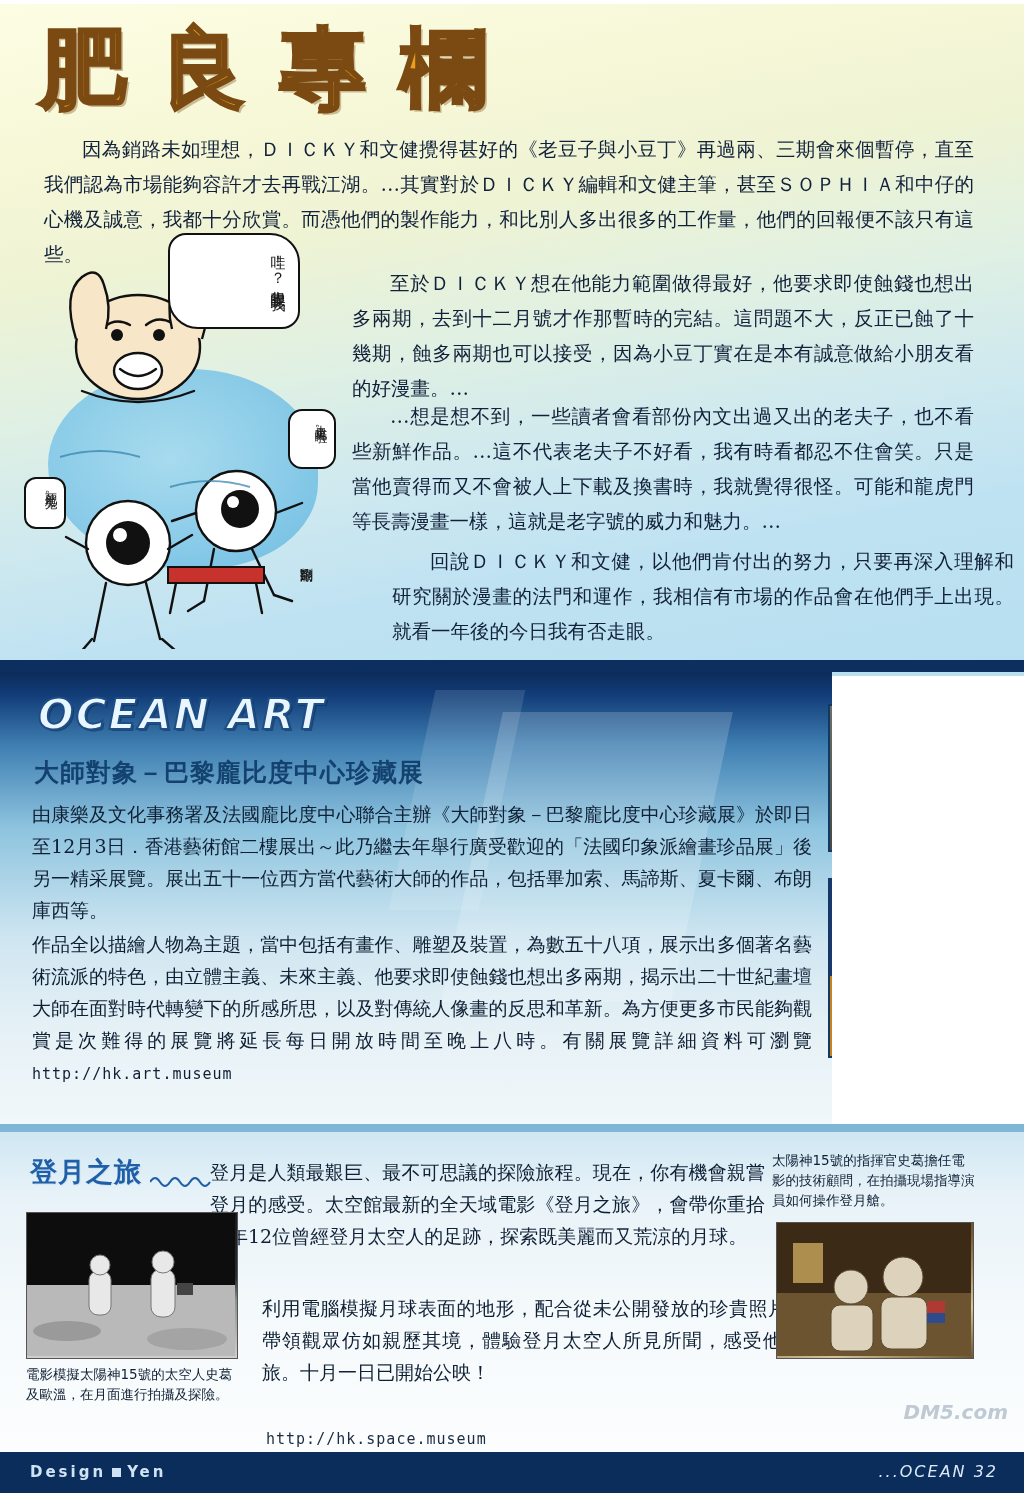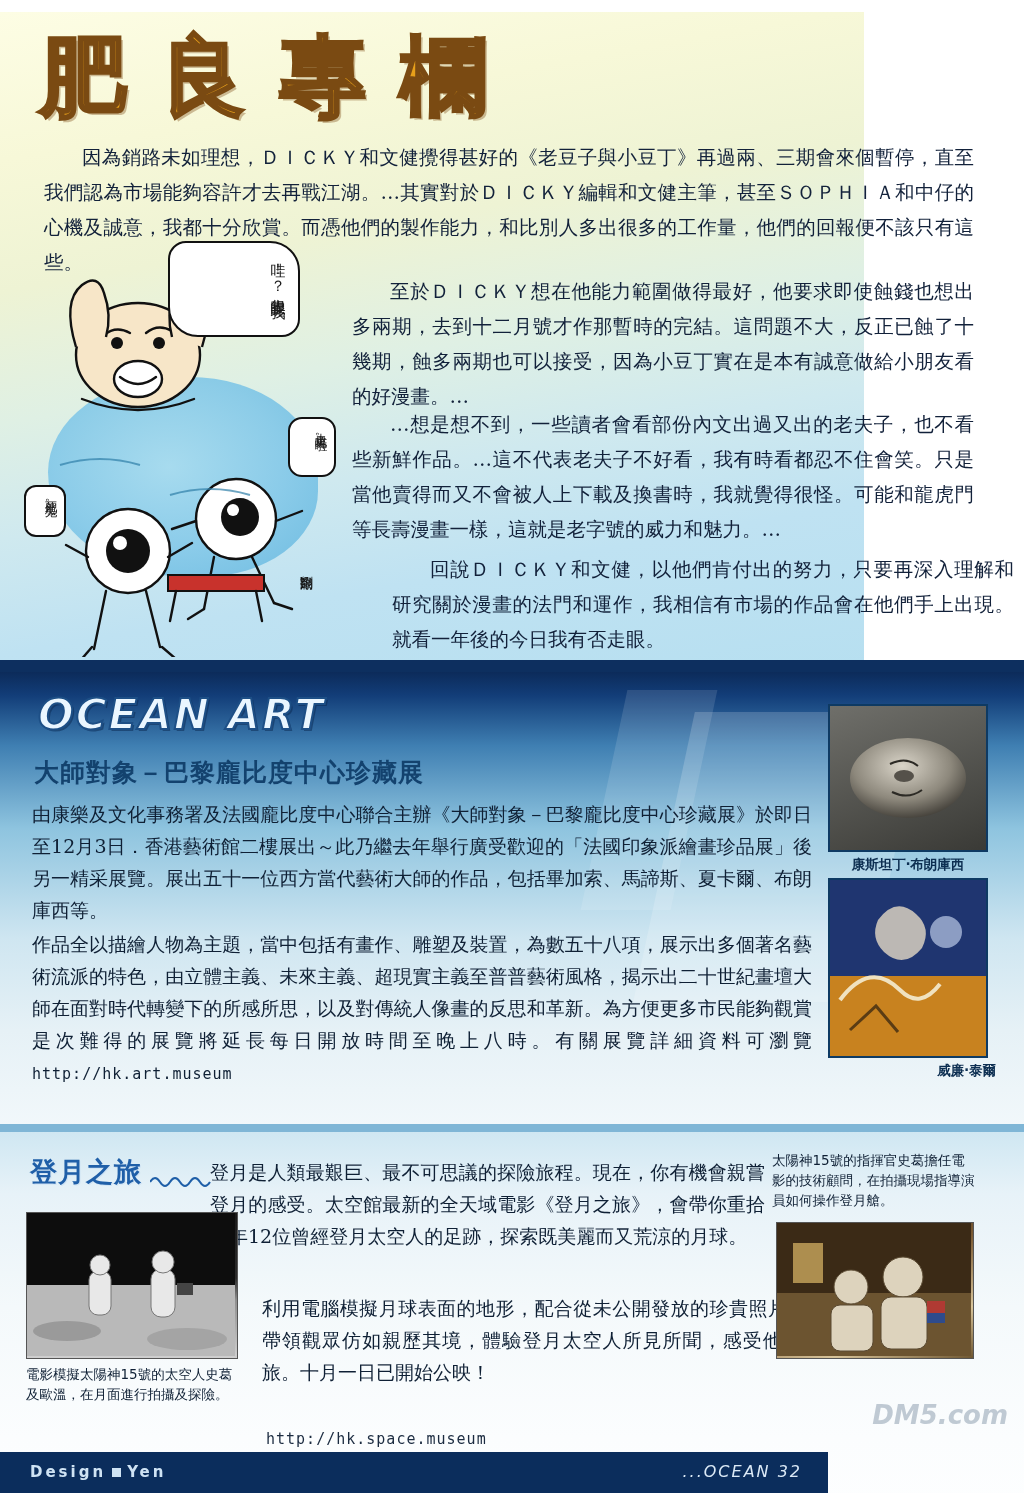--- a/index.html
+++ b/index.html
@@ -3,21 +3,21 @@
 <meta charset="utf-8">
 <style>
   html,body{margin:0;padding:0;}
   body{
     width:1024px;height:1493px;position:relative;overflow:hidden;
     font-family:"DejaVu Sans","Liberation Sans",sans-serif;
     background:#ffffff;
   }
   
   #top-section{
-    position:absolute;left:0;top:12px;width:864px;height:672px;
+    position:absolute;left:0;top:4px;width:1024px;height:672px;
     background:linear-gradient(170deg,#fdfde4 0%,#f7f8d8 18%,#eef3d4 34%,#dff0e4 50%,#cfe9ef 64%,#bfe2f2 78%,#b6dff0 100%);
   }
   #masthead{
     position:absolute;left:40px;top:14px;width:950px;height:100px;
   }
   #masthead .title{
     font-family:"DejaVu Sans","Liberation Sans",sans-serif;
     font-size:86px;font-weight:bold;letter-spacing:34px;
     color:#e8a01a;
     -webkit-text-stroke:3px #7a4a12;
@@ -65,21 +65,21 @@
     position:absolute;left:28px;top:150px;width:270px;height:200px;
     background:radial-gradient(ellipse at 45% 45%,#9fd8ef 0%,#7ec6e8 55%,#5fb4dd 100%);
     border-radius:50% 50% 45% 55%;opacity:.85;
   }
   .ink{stroke:#111;fill:none;stroke-width:2.4;stroke-linecap:round;}
   .skin{fill:#f7e6c8;stroke:#111;stroke-width:2.4;}
   .white{fill:#fff;stroke:#111;stroke-width:2.4;}
 
   
   #ocean-section{
-    position:absolute;left:0;top:672px;width:1024px;height:460px;
+    position:absolute;left:0;top:672px;width:832px;height:460px;
     background:linear-gradient(180deg,#0c2b5a 0%,#123d78 5%,#3f7fb2 16%,#8ec4df 34%,#cfe6f1 58%,#e6f1f6 78%,#f2f8fb 100%);
     overflow:hidden;
   }
   #ocean-section .deco{
     position:absolute;right:130px;top:40px;width:230px;height:290px;
     background:rgba(255,255,255,.18);
     transform:skewX(-12deg);
   }
   #ocean-section .deco2{
     position:absolute;right:330px;top:18px;width:90px;height:220px;
@@ -138,38 +138,38 @@
     background:linear-gradient(180deg,#1a1a1a 0%,#2b2b2b 45%,#8e8e8e 60%,#cfcfcf 100%);border:1px solid #555;}
   #moonimg1cap{position:absolute;left:26px;top:232px;width:216px;
     font-family:"DejaVu Sans","Liberation Sans",sans-serif;font-size:13.5px;line-height:20px;color:#0f2035;}
   #moonimg2{position:absolute;left:776px;top:90px;width:196px;height:135px;
     background:linear-gradient(160deg,#3a2a18,#7a5a33 40%,#d8c49a 75%,#6e5630);border:1px solid #555;}
   #moonimg2cap{position:absolute;left:772px;top:18px;width:206px;
     font-family:"DejaVu Sans","Liberation Sans",sans-serif;font-size:13.5px;line-height:20px;color:#0f2035;}
 
   
   #footer{
-    position:absolute;left:0;top:1452px;width:828px;height:41px;
+    position:absolute;left:0;top:1452px;width:1024px;height:41px;
     background:#0b2d5c;
   }
   #design-credit{
     position:absolute;left:30px;top:11px;
     font-family:"DejaVu Sans","Liberation Sans",sans-serif;
     font-size:15px;letter-spacing:3px;color:#cfe3f4;font-weight:bold;
   }
   #design-credit .sq{display:inline-block;width:9px;height:9px;background:#cfe3f4;margin:0 6px;}
   #folio{
     position:absolute;right:26px;top:10px;
     font-family:"DejaVu Sans","Liberation Sans",sans-serif;
     font-size:16px;letter-spacing:2px;color:#dbe9f6;font-style:italic;
   }
   #watermark{
     position:absolute;right:16px;top:1400px;
     font-family:"DejaVu Sans","Liberation Sans",sans-serif;
-    font-size:26px;font-weight:bold;color:rgba(120,140,160,.45);font-style:italic;
+    font-size:20px;font-weight:bold;color:rgba(120,140,160,.45);font-style:italic;
   }
   .divider-top{position:absolute;left:0;top:660px;width:1024px;height:12px;background:#0d2f5f;}
   .divider-mid{position:absolute;left:0;top:1124px;width:1024px;height:9px;background:#7fb6d6;}
 </style>
 </head>
 <body>
 
 <div id="top-section">
 
   <div id="masthead">
@@ -244,21 +244,21 @@
 
 <div id="ocean-section">
   <div class="deco"></div>
   <div class="deco2"></div>
 
   <div id="ocean-title">OCEAN ART</div>
   <div id="ocean-sub">大師對象－巴黎龐比度中心珍藏展</div>
 
   <div id="ocean-p1" class="ocean-p">由康樂及文化事務署及法國龐比度中心聯合主辦《大師對象－巴黎龐比度中心珍藏展》於即日至12月3日．香港藝術館二樓展出～此乃繼去年舉行廣受歡迎的「法國印象派繪畫珍品展」後另一精采展覽。展出五十一位西方當代藝術大師的作品，包括畢加索、馬諦斯、夏卡爾、布朗庫西等。</div>
   <div id="ocean-p2" class="ocean-p">
-    <span>作品全以描繪人物為主題，當中包括有畫作、雕塑及裝置，為數五十八項，展示出多個著名藝術流派的特色，由立體主義、未來主義、超現實主義至普普藝術風格，揭示出二十世紀畫壇大師在面對時代轉變下的所感所思，以及對傳統人像畫的反思和革新。為方便更多市民能夠觀賞是次難得的展覽將延長每日開放時間至晚上八時。有關展覽詳細資料可瀏覽</span>
+    <span>作品全以描繪人物為主題，當中包括有畫作、雕塑及裝置，為數五十八項，展示出多個著名藝術流派的特色，由立體主義、未來主義、他要求即使蝕錢也想出多兩期，揭示出二十世紀畫壇大師在面對時代轉變下的所感所思，以及對傳統人像畫的反思和革新。為方便更多市民能夠觀賞是次難得的展覽將延長每日開放時間至晚上八時。有關展覽詳細資料可瀏覽</span>
     <span id="ocean-url">http://hk.art.museum</span>
   </div>
 
   <div class="art-frame" id="art1">
     <svg width="156" height="144" viewBox="0 0 156 144">
       <defs>
         <radialGradient id="mg" cx="45%" cy="35%" r="70%">
           <stop offset="0%" stop-color="#d9d4c8"></stop>
             <stop offset="60%" stop-color="#8d887c"></stop>
             <stop offset="100%" stop-color="#3a3731"></stop>

